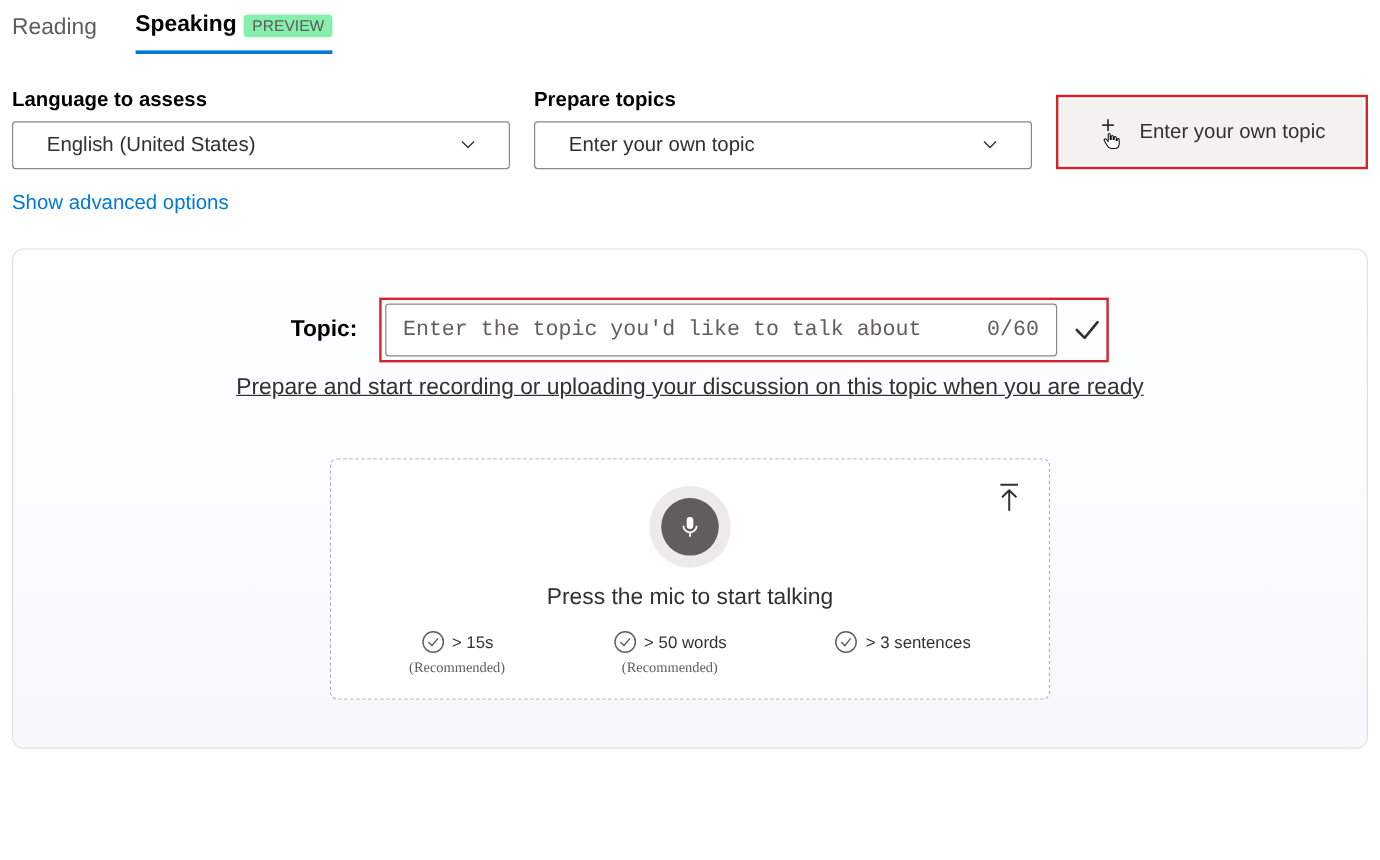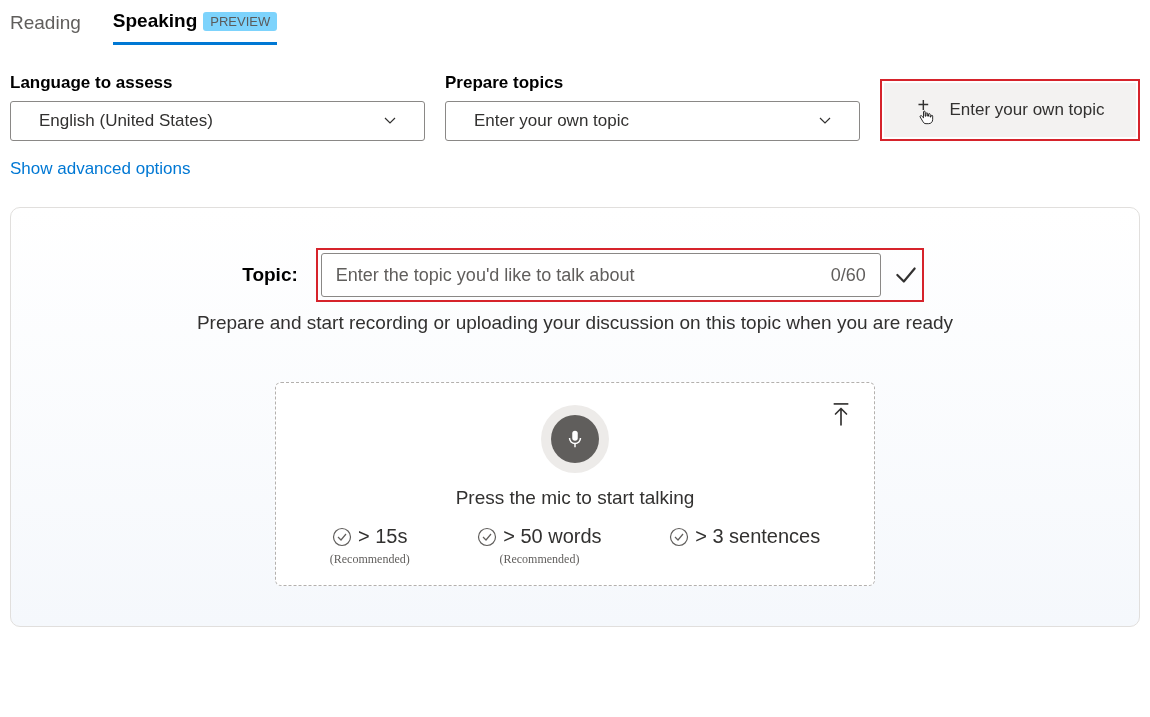--- a/index.html
+++ b/index.html
@@ -28,21 +28,21 @@
       display: flex;
       align-items: center;
       gap: 6px;
     }
     .tab.active {
       color: #000000;
       font-weight: 600;
       border-bottom: 3px solid #0078d4;
     }
     .preview-badge {
-      background: #7dd3fc;
+      background: #86efac;
       color: #5b5b5b;
       font-size: 13px;
       font-weight: 500;
       padding: 2px 7px;
       border-radius: 3px;
       text-align: right;
     }
     .form-row {
       display: flex;
       gap: 20px;
@@ -158,20 +158,21 @@
     .topic-input-inner {
       display: flex;
       align-items: center;
       border: 1px solid #8a8886;
       border-radius: 3px;
       background: #ffffff;
       height: 44px;
       padding: 16px 14px;
       width: 560px;
       gap: 10px;
+      font-family: Liberation Mono, monospace;
     }
     .topic-input {
       flex: 1;
       border: none;
       outline: none;
       font-size: 18px;
       color: #323130;
       font-family: inherit;
     }
     .topic-input::placeholder {
@@ -184,20 +185,21 @@
     .checkmark {
       width: 26px;
       height: 26px;
       cursor: pointer;
     }
     .prepare-text {
       text-align: center;
       font-size: 19px;
       color: #323130;
       margin-bottom: 48px;
+      text-decoration: underline;
     }
     .record-card {
       width: 600px;
       margin: 0 auto;
       border: 1px dashed #b3b0ad;
       border-radius: 6px;
       padding: 22px 30px 18px 30px;
       background: #ffffff;
       position: relative;
     }
@@ -244,21 +246,21 @@
     .req {
       display: flex;
       flex-direction: column;
       align-items: center;
       gap: 4px;
     }
     .req-top {
       display: flex;
       align-items: center;
       gap: 6px;
-      font-size: 20px;
+      font-size: 14px;
       color: #323130;
     }
     .req-circle {
       width: 20px;
       height: 20px;
     }
     .req-rec {
       font-size: 12px;
       color: #605e5c;
       font-family: Liberation Serif, serif;

